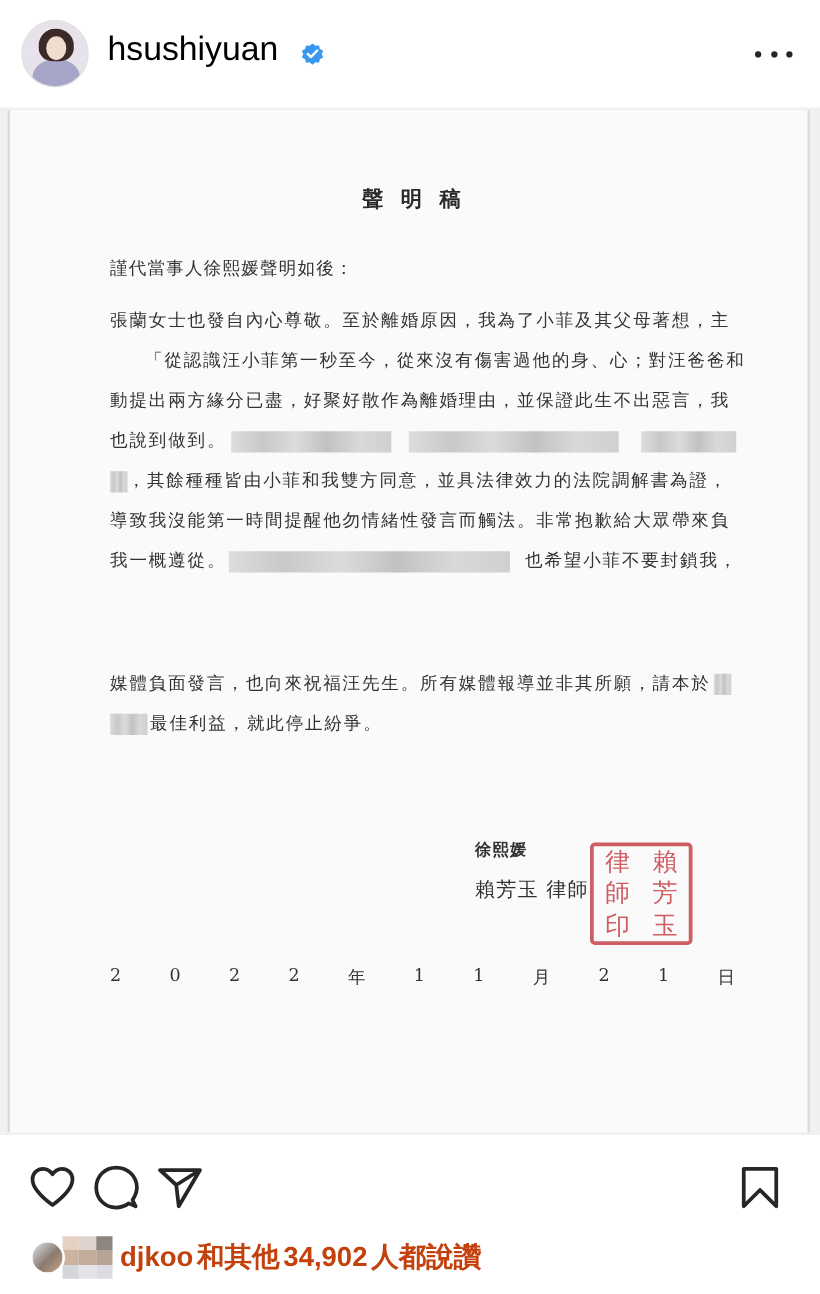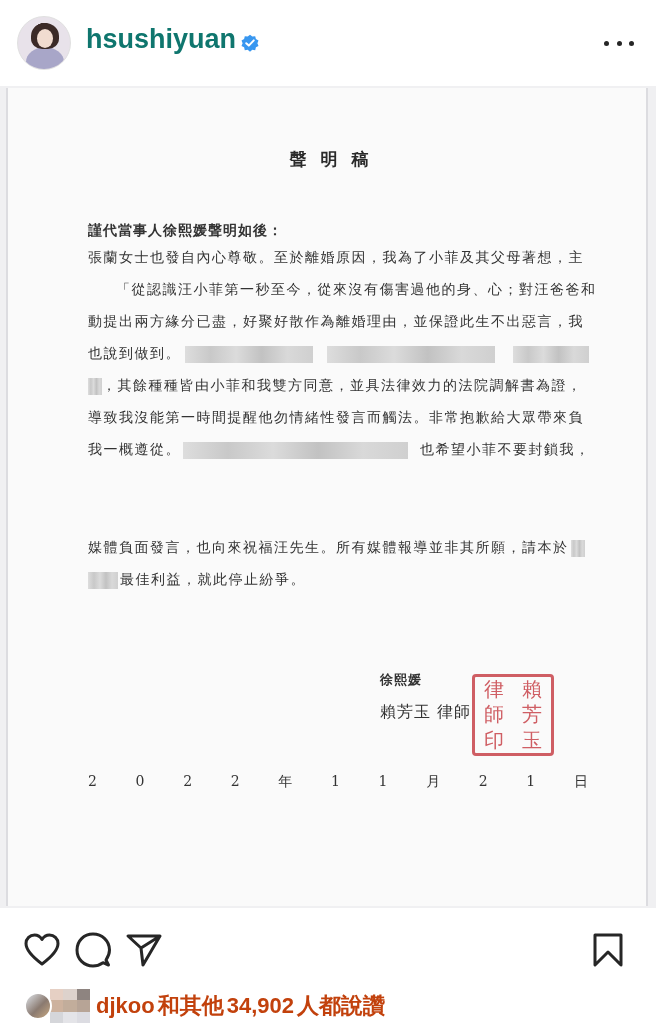--- a/index.html
+++ b/index.html
@@ -7,32 +7,32 @@
     body { font-family: "Liberation Sans", "DejaVu Sans", sans-serif; color: #262626; position: relative; }
 
     
     .post-header { position: absolute; left: 0; top: 0; width: 656px; height: 86px; display: flex; align-items: center; }
     .avatar { position: absolute; left: 17px; top: 16px; width: 54px; height: 54px; border-radius: 50%;
       background: radial-gradient(circle at 50% 35%, #f3e7df 0 18%, #3a2c2a 19% 28%, #e8e2ea 29% 100%);
       border: 1px solid #e0e0e0; overflow: hidden; }
     .avatar .body { position: absolute; left: 8px; top: 30px; width: 38px; height: 30px; border-radius: 50% 50% 0 0; background: #a8a6c8; }
     .avatar .face { position: absolute; left: 19px; top: 12px; width: 16px; height: 19px; border-radius: 50%; background: #f1dcd0; }
     .avatar .hair { position: absolute; left: 13px; top: 6px; width: 28px; height: 26px; border-radius: 50% 50% 40% 40%; background: #3b2a27; }
-    .username { position: absolute; left: 86px; top: 24px; font-size: 27px; font-weight: bold; color: #0f766e; letter-spacing: 0px; }
+    .username { position: absolute; left: 86px; top: 24px; font-size: 27px; font-weight: normal; color: #000000; letter-spacing: 0px; }
     .verified { position: absolute; left: 240px; top: 33px; width: 20px; height: 20px; }
     .more { position: absolute; left: 604px; top: 38px; width: 30px; height: 10px; display: flex; justify-content: space-between; align-items: center; cursor: pointer; }
     .more span { width: 5px; height: 5px; border-radius: 50%; background: #262626; }
 
     
     .doc-frame { position: absolute; left: 0; top: 86px; width: 656px; height: 822px; background: #f0f0f2; }
     .doc-page { position: absolute; left: 6px; top: 2px; width: 642px; height: 818px; background: #fafafa;
       border-left: 2px solid #dcdce0; border-right: 2px solid #dcdce0; }
     .doc-text { font-family: "DejaVu Serif", "Liberation Serif", serif; color: #333; }
     .doc-title { position: absolute; left: 0; width: 642px; top: 60px; text-align: center; font-size: 17px; font-weight: bold; letter-spacing: 14px; padding-left: 14px; color: #2a2a2a; }
-    .intro { position: absolute; left: 80px; top: 134px; font-size: 14px; letter-spacing: 1px; font-weight: bold; }
+    .intro { position: absolute; left: 80px; top: 118px; font-size: 14px; letter-spacing: 1px; }
     .para { position: absolute; left: 80px; width: 500px; font-size: 14px; line-height: 32px; letter-spacing: 1.5px; }
     .para1 { top: 153px; }
     .para2 { top: 443px; }
     .line { white-space: nowrap; height: 32px; position: relative; }
     .blur { display: inline-block; height: 17px; vertical-align: middle; background: linear-gradient(90deg, #d8d8d8, #c0c0c0 20%, #d6d6d6 40%, #b8b8b8 60%, #d3d3d3 80%, #c8c8c8); opacity: 0.85; }
     .sign-name { position: absolute; left: 372px; top: 583px; font-size: 13px; letter-spacing: 1px; font-weight: bold; }
     .sign-lawyer { position: absolute; left: 372px; top: 614px; font-size: 16px; letter-spacing: 1px; }
     .seal { position: absolute; left: 464px; top: 586px; width: 82px; height: 82px; border: 3px solid #c8434a; border-radius: 4px;
       display: grid; grid-template-columns: 1fr 1fr; grid-template-rows: 1fr 1fr 1fr; color: #c8434a; font-size: 20px; line-height: 24px; text-align: center; opacity: 0.85; }
     .seal span { display: block; }

